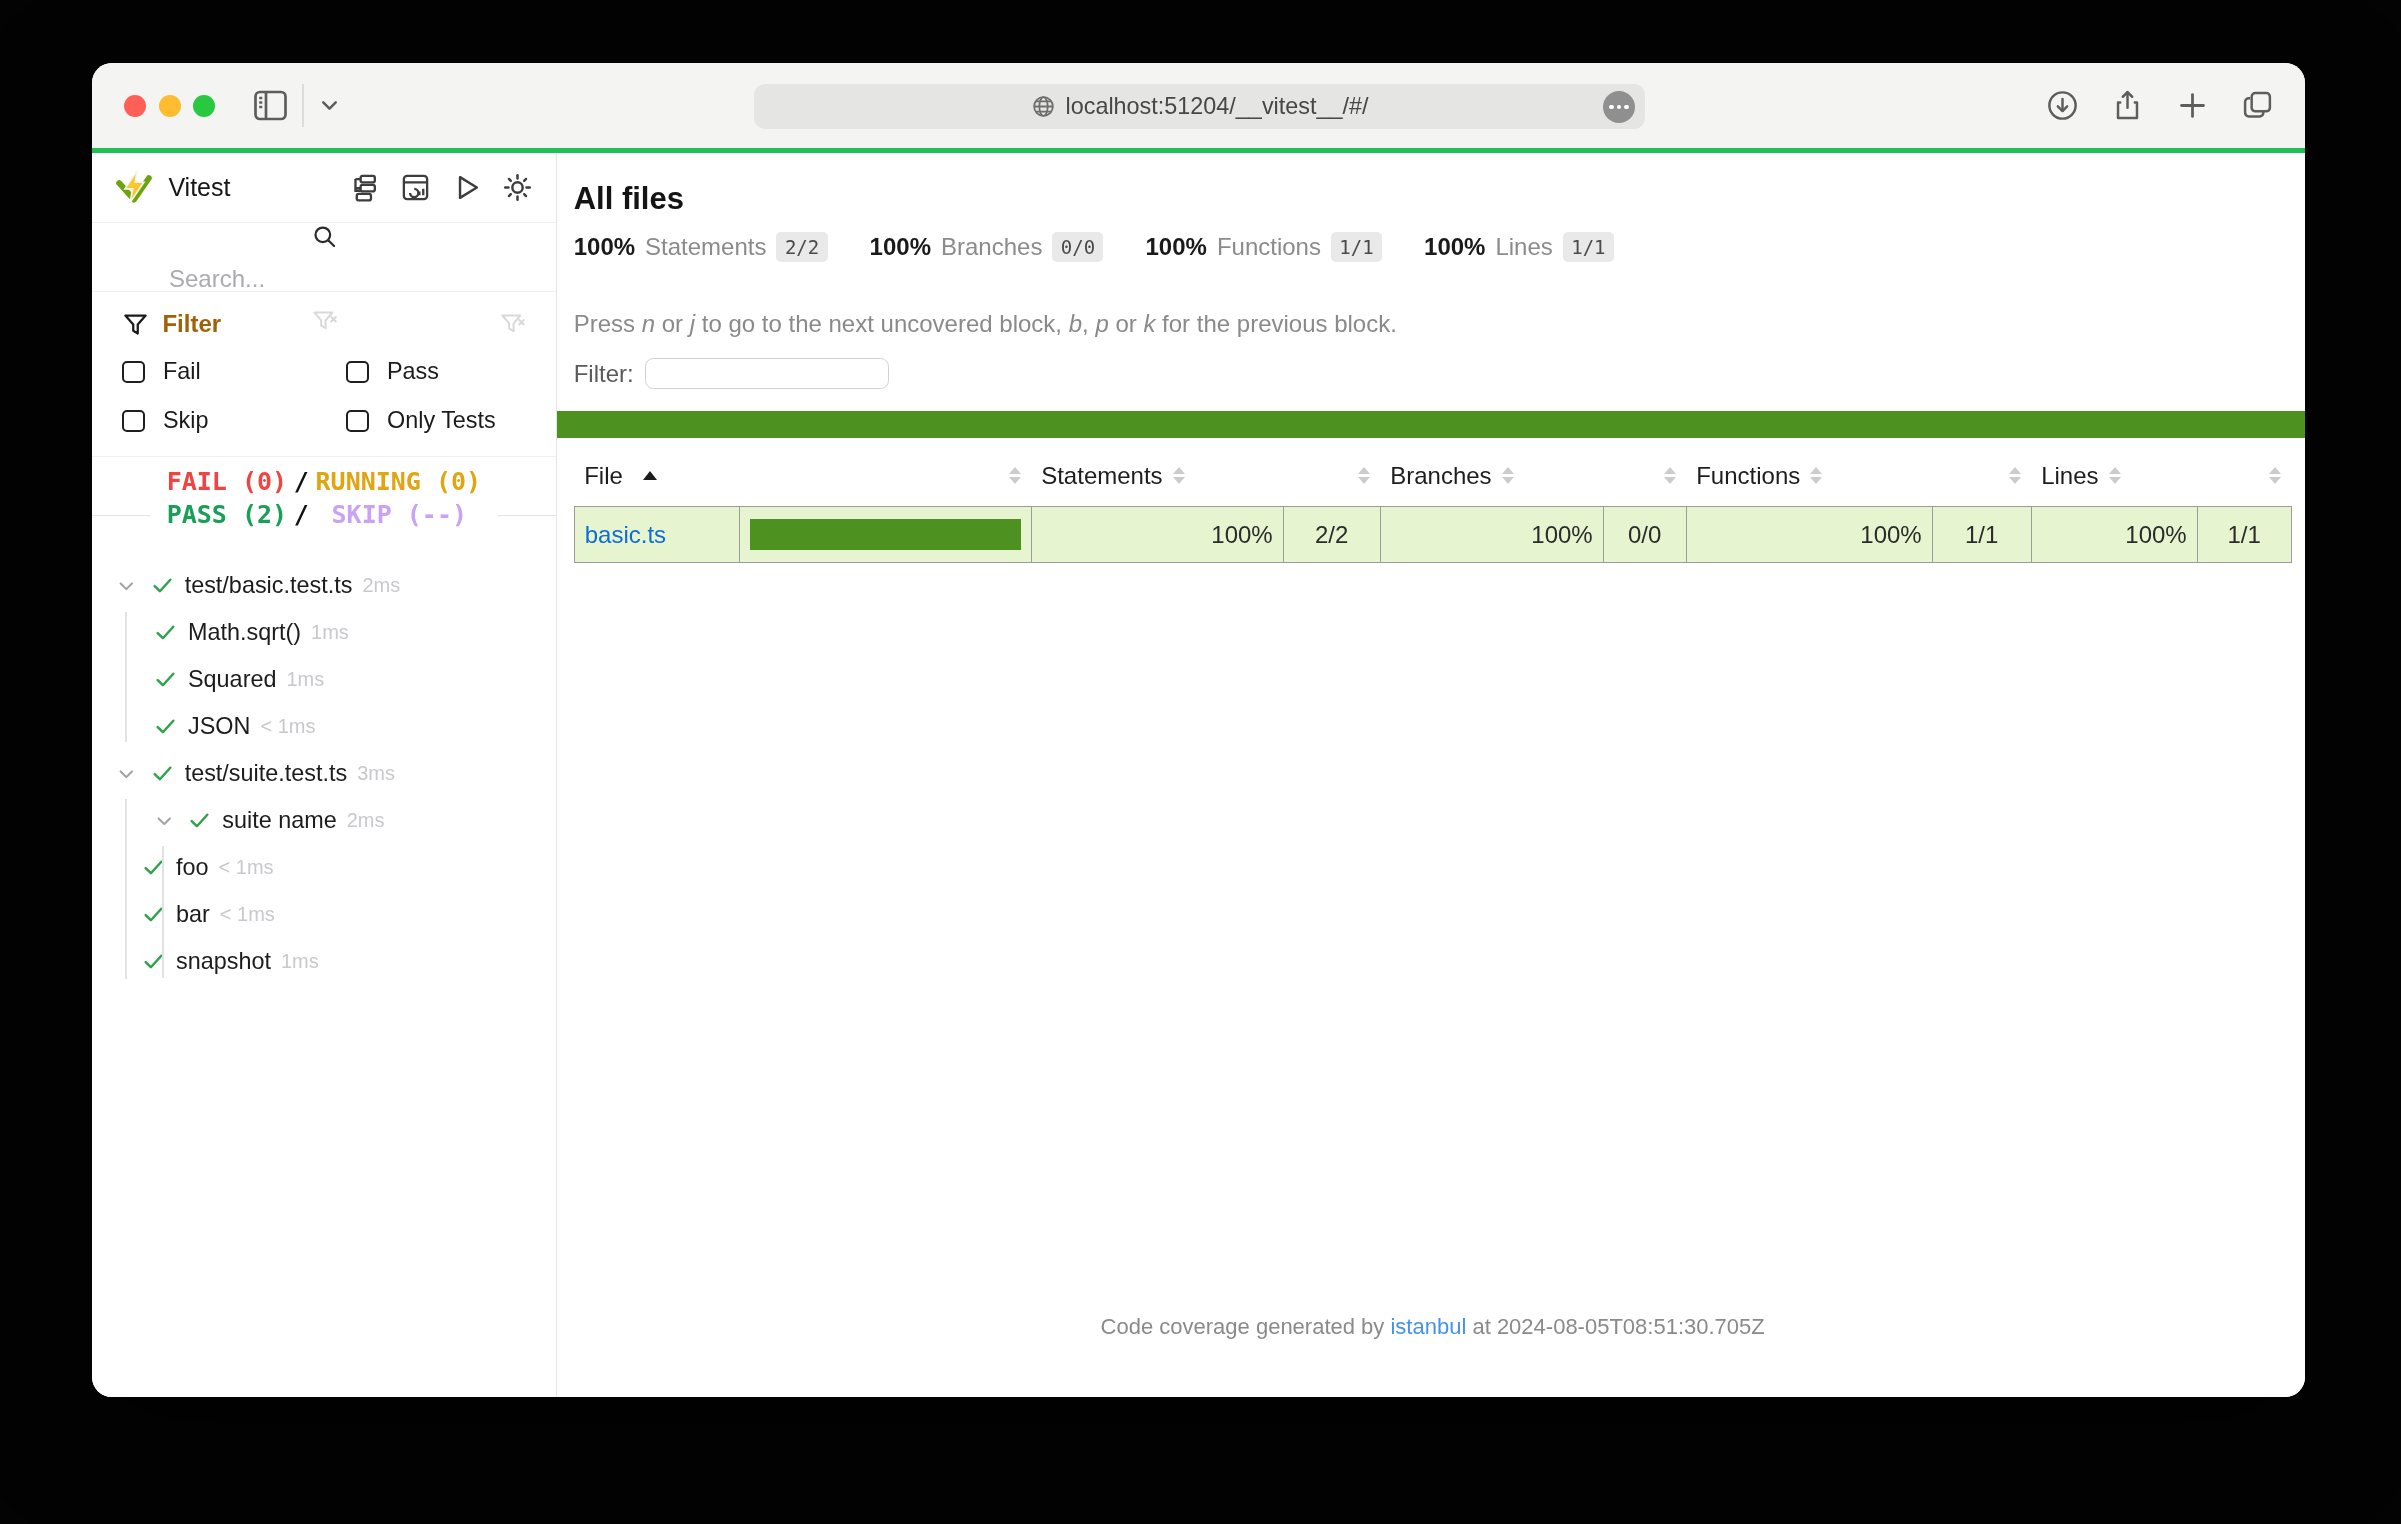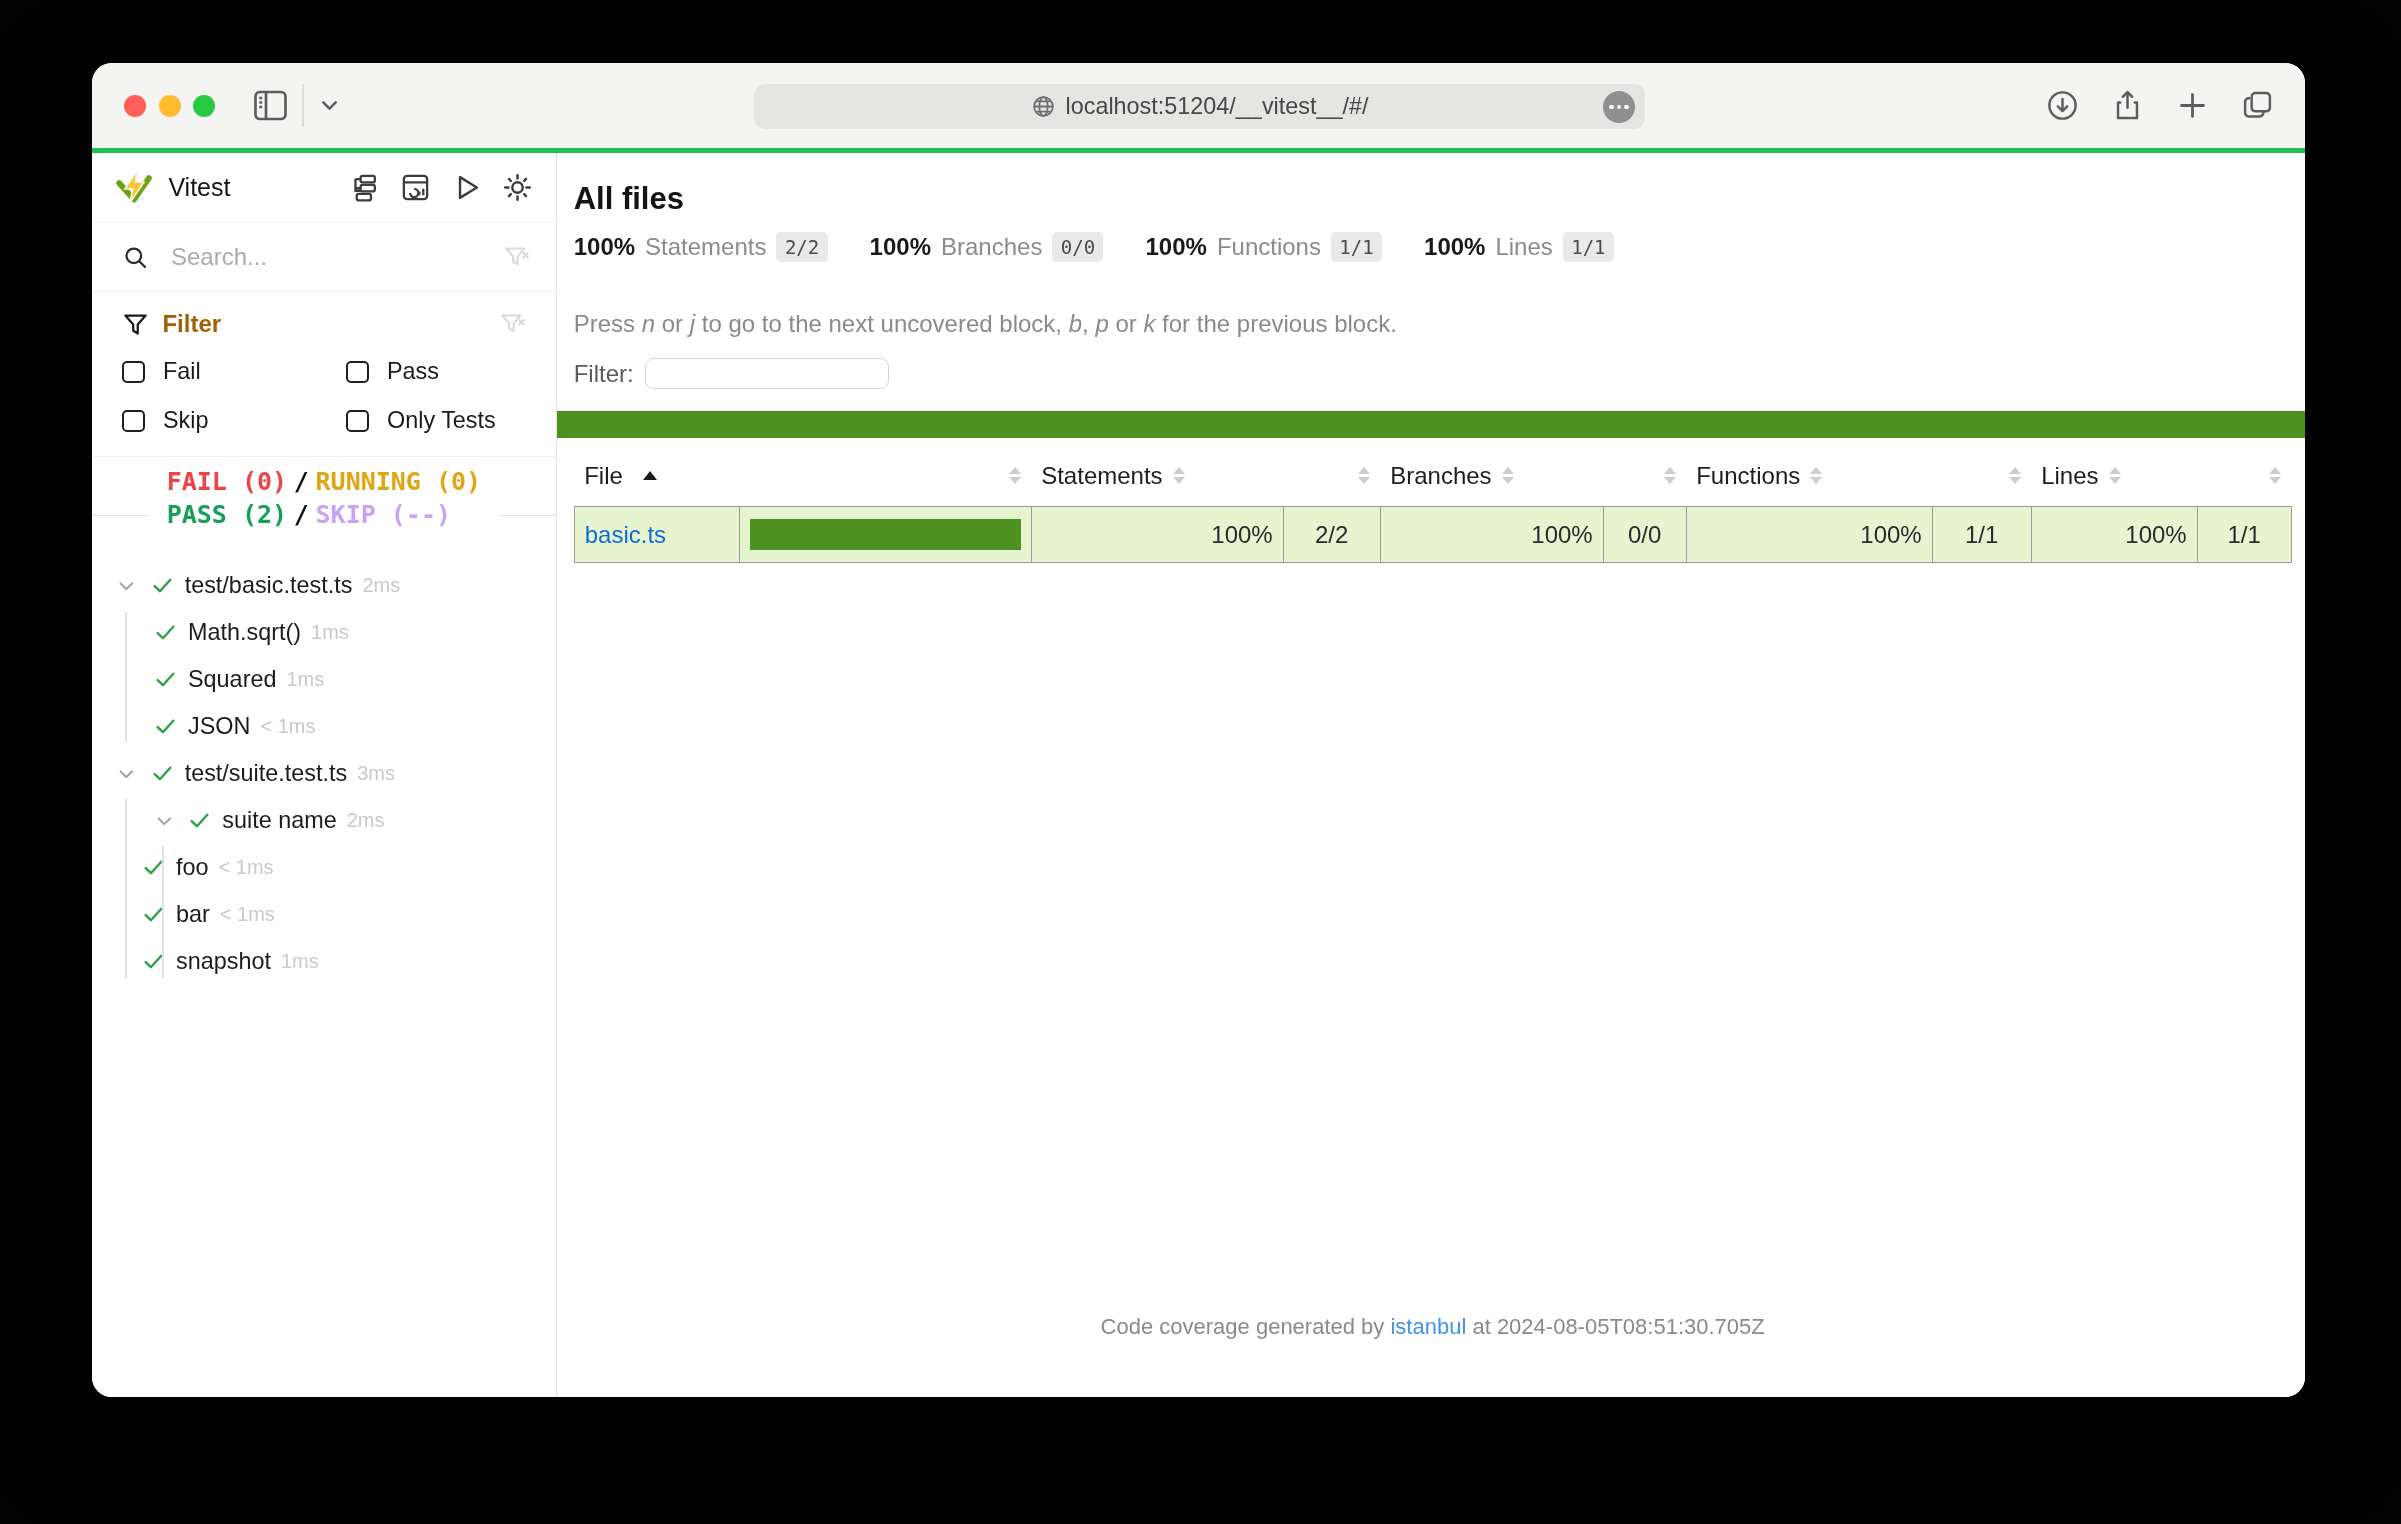--- a/index.html
+++ b/index.html
@@ -29,36 +29,36 @@
   
   .content { display:flex; height:1244px; background:#fff; }
   .sidebar { width:465px; border-right:1.7px solid #e5e5e5; position:relative; flex:none; }
   .main { flex:1; position:relative; }
 
   
   .sb-header { height:70px; display:flex; align-items:center; padding:0 23.4px; gap:11.7px; border-bottom:0.8px solid #f0f0ef; }
   .sb-title { font-size:25px; color:#161616; margin-left:3.3px; }
   .sb-tools { margin-left:auto; display:flex; gap:20px; color:#3d3d3d; }
   .sb-tools .tool { display:flex; align-items:center; cursor:pointer; }
-  .sb-search { height:69px; display:flex; align-items:center; padding:0 30px; gap:22px; border-bottom:0.8px solid #f0f0ef; }
+  .sb-search { height:69px; display:flex; align-items:center; padding:0 30px; gap:15px; border-bottom:0.8px solid #f0f0ef;flex-direction:column; }
   .sb-search input { flex:1; border:none; outline:none; font-size:24px; color:#222; background:transparent;
                      font-family:"Liberation Sans","DejaVu Sans",sans-serif; }
   .sb-search input::placeholder { color:#aaaab0; }
   .dim-ic { color:#d9d9dc; }
   .sb-filter { padding:18.4px 30px 22px; border-bottom:0.8px solid #f0f0ef; }
   .filter-head { display:flex; align-items:center; gap:13.4px; font-size:24px; font-weight:700; color:#a16207; }
   .filter-grid { margin-top:20px; display:grid; grid-template-columns:224px auto; row-gap:22px; }
   .cb { display:flex; align-items:center; gap:18.4px; font-size:23.4px; color:#1b1b1b; cursor:pointer; }
   .cb .box { width:22.6px; height:22.6px; border:2.5px solid #1f1f1f; border-radius:5px; background:#fff; flex:none; }
   .sb-status { position:relative; height:100px; }
   .sb-status .rule { position:absolute; left:0; right:0; top:58px; height:0.8px; background:#e3e3e3; }
   .status-box { position:absolute; left:58px; top:4px; background:#fff; padding:3.3px 16.7px;
                 font-family:"DejaVu Sans Mono","Liberation Mono",monospace; font-weight:700;
                 font-size:25px; line-height:33px; }
-  .c-fail { color:#ef4444; } .c-run { color:#dfa513; } .c-pass { color:#18a058;margin-top:28px; } .c-skip { color:#c9a2f5; }
+  .c-fail { color:#ef4444; } .c-run { color:#dfa513; } .c-pass { color:#18a058;margin-top:28px; } .c-skip { color:#c9a2f5;margin-left:16px; }
   .c-sep { color:#111; padding:0 6.7px; }
 
   .sb-tree { position:relative; padding-top:5px; }
   .guide { position:absolute; width:1.7px; background:#e2e2e2; }
   .trow { height:47px; display:flex; align-items:center; font-size:23.4px; color:#1c1c1c; cursor:pointer; }
   .trow .chev { color:#a2a2a2; margin-right:11.7px; display:flex; }
   .trow .check { color:#31a24c; margin-right:10px; display:flex; }
   .trow .dur { margin-left:10px; font-size:20px; color:#c9c9cd; }
   .lv0 { padding-left:23.4px; } .lv1 { padding-left:61px; } .lv2 { padding-left:49px; }
 

